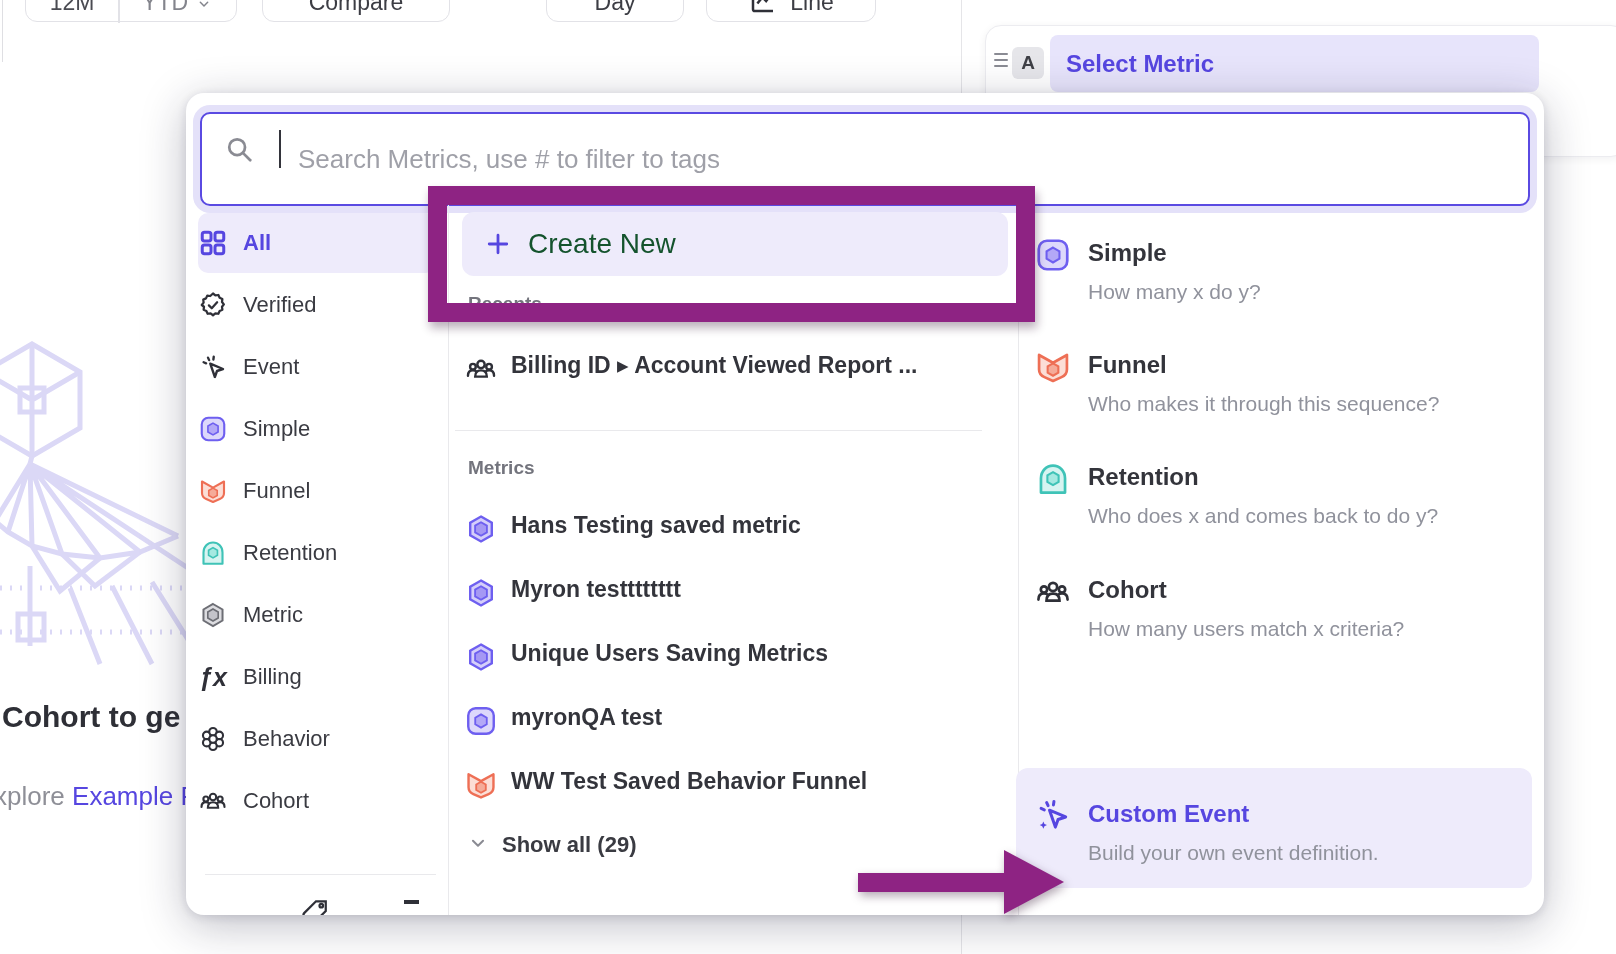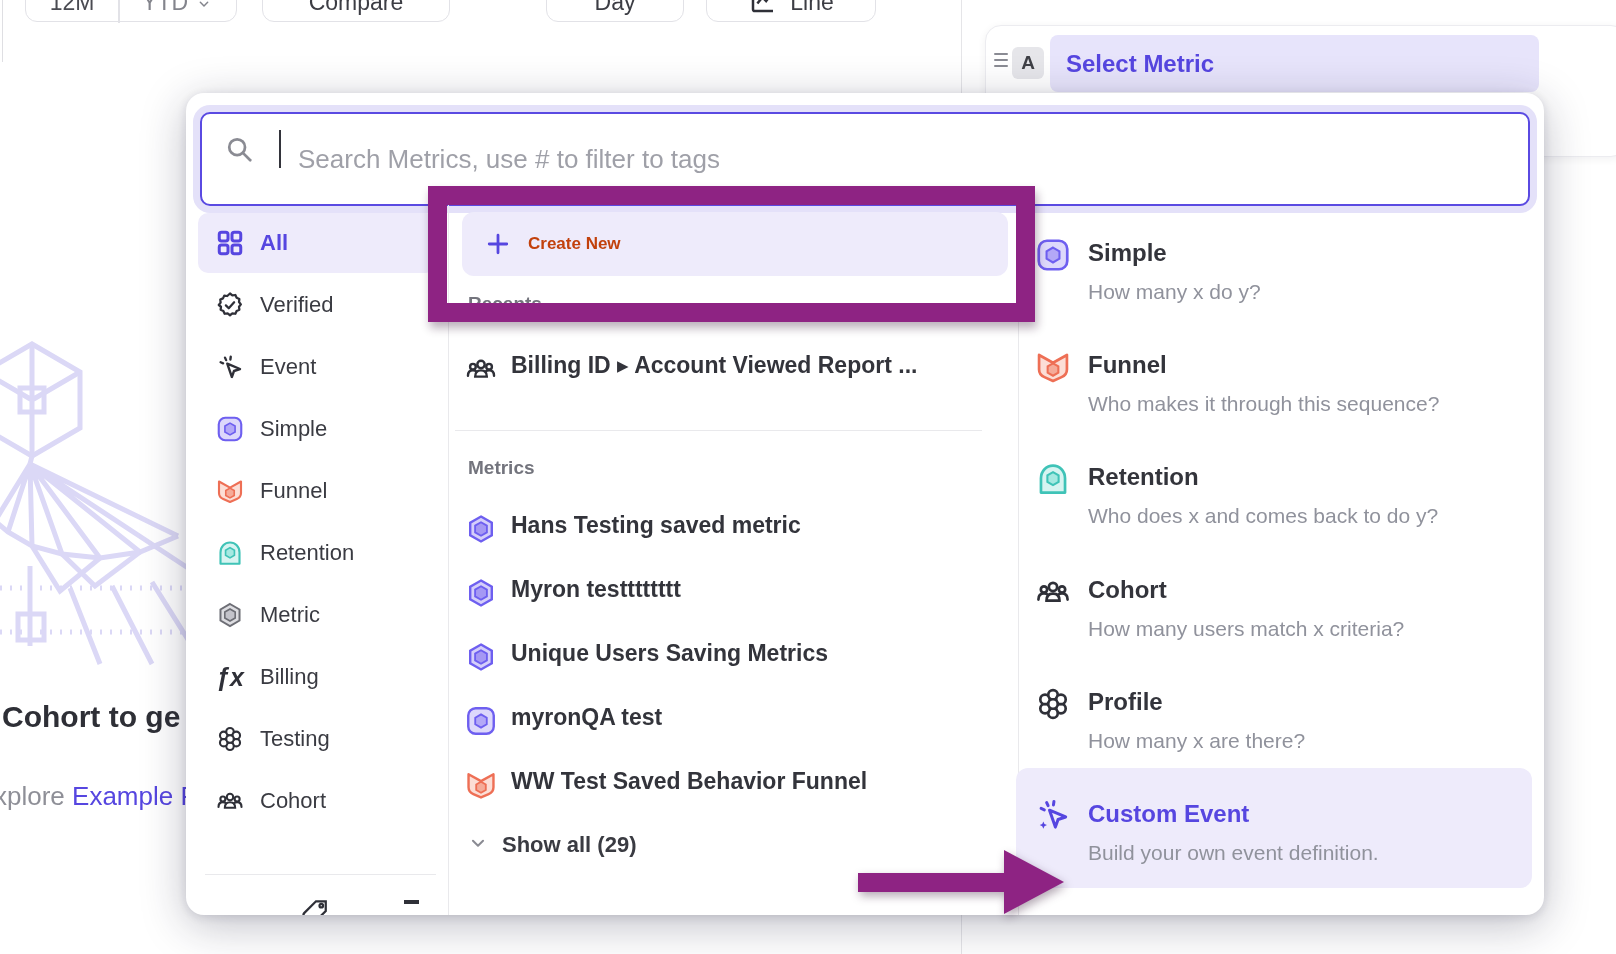--- a/index.html
+++ b/index.html
@@ -33,30 +33,30 @@
   #search-input{position:absolute;left:14px;top:19px;width:1330px;height:94px;box-sizing:border-box;
          border:2px solid #5a4ae2;border-radius:10px;box-shadow:0 0 0 7px #e4e1f9;
          padding-left:96px;font-size:26px;color:#2f3038;outline:none;
          font-family:"Liberation Sans","DejaVu Sans",sans-serif;}
   #search-input::placeholder{color:#9fa0a8;}
   .vline{position:absolute;width:1px;background:#e9e9ec;}
   .hline{position:absolute;height:1px;background:#e9e9ec;}
 
   
   .sb-row{position:absolute;left:12px;width:238px;height:60px;display:flex;align-items:center;
-          gap:15px;padding-left:17px;box-sizing:border-box;border-radius:10px;cursor:pointer;}
+          gap:15px;padding-left:0;box-sizing:border-box;border-radius:10px;cursor:pointer;}
   .sb-row.sel{background:#eeebfb;}
   .sb-label{font-size:22px;font-weight:500;color:#3a3b42;}
   .sb-row.sel .sb-label{color:#5646e0;font-weight:600;}
   .fx{font-size:25px;font-style:italic;font-weight:600;color:#2f3038;width:30px;text-align:center;}
 
   
   #create-new{left:276px;top:119px;width:546px;height:64px;background:#eeebfb;border-radius:12px;
               display:flex;align-items:center;gap:16px;padding-left:22px;box-sizing:border-box;cursor:pointer;}
-  #create-new span{font-size:17px;font-weight:700;color:#c2410c;}
+  #create-new span{font-size:28px;font-weight:400;color:#14532d;}
   .sect-label{position:absolute;left:282px;font-size:19px;font-weight:600;color:#73747d;}
   .md-row{position:absolute;left:278px;width:545px;height:40px;display:flex;align-items:flex-start;
           gap:13px;cursor:pointer;}
   .md-row .lbl{font-size:23px;font-weight:600;color:#33343b;white-space:nowrap;overflow:hidden;
                text-overflow:ellipsis;max-width:470px;}
 
   
   .rt-row{position:absolute;left:848px;width:480px;display:flex;gap:16px;align-items:flex-start;cursor:pointer;}
   .rt-title{font-size:24px;font-weight:700;color:#33343b;line-height:34px;}
   .rt-desc{font-size:21px;color:#90929c;margin-top:9px;line-height:26px;}
@@ -292,21 +292,21 @@
       <span class="sb-label">Metric</span>
     </div>
     <div class="sb-row" style="top:554px;">
       <span class="fx">ƒx</span>
       <span class="sb-label">Billing</span>
     </div>
     <div class="sb-row" style="top:616px;">
       <svg class="ic dark" style="width:30px;height:30px;">
           <use href="#sym-profiles"></use>
         </svg>
-      <span class="sb-label">Testing</span>
+      <span class="sb-label">Behavior</span>
     </div>
     <div class="sb-row" style="top:678px;">
       <svg class="ic dark" style="width:30px;height:30px;">
           <use href="#sym-cohort"></use>
         </svg>
       <span class="sb-label">Cohort</span>
     </div>
     <div class="hline" style="left:19px;top:781px;width:231px;"></div>
     <svg class="ic dark abs" style="left:114px;top:804px;width:30px;height:30px;">
         <use href="#sym-tag"></use>
@@ -402,29 +402,20 @@
     </div>
     <div class="rt-row" style="top:480px;">
       <svg class="ic dark" style="width:38px;height:38px;">
           <use href="#sym-cohort"></use>
         </svg>
       <div>
         <div class="rt-title">Cohort</div>
         <div class="rt-desc">How many users match x criteria?</div>
       </div>
     </div>
-    <div class="rt-row" style="top:592px;">
-      <svg class="ic dark" style="width:38px;height:38px;">
-          <use href="#sym-profiles"></use>
-        </svg>
-      <div>
-        <div class="rt-title">Profile</div>
-        <div class="rt-desc">How many x are there?</div>
-      </div>
-    </div>
     <div class="rt-row" style="top:704px;">
       <svg class="ic purple" style="width:38px;height:38px;">
           <use href="#sym-cursor-star"></use>
         </svg>
       <div>
         <div class="rt-title purple" style="color:#5646e0;">Custom Event</div>
         <div class="rt-desc">Build your own event definition.</div>
       </div>
     </div>
   </div>

